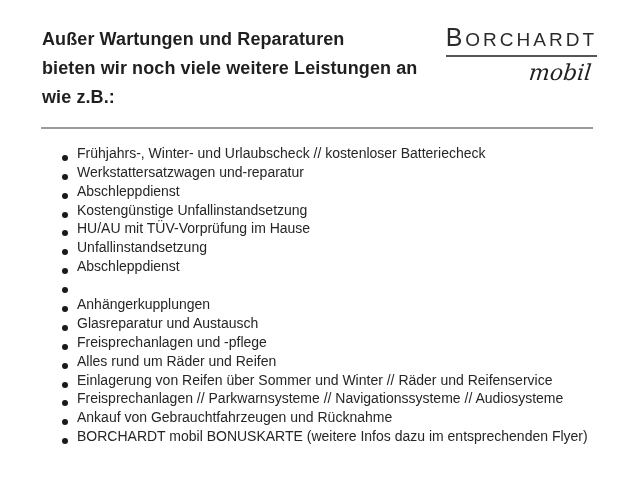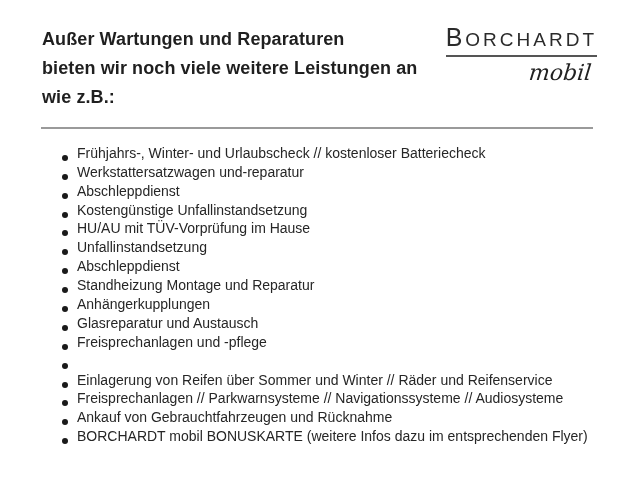--- a/index.html
+++ b/index.html
@@ -135,40 +135,40 @@
         <span>Unfallinstandsetzung</span>
       </li>
 
       <li>
         <span class="bullet"></span>
         <span>Abschleppdienst</span>
       </li>
 
       <li>
         <span class="bullet"></span>
-        <span>Standheizung Montage und Reparatur</span>
       </li>
 
       <li>
         <span class="bullet"></span>
         <span>Anhängerkupplungen</span>
       </li>
 
       <li>
         <span class="bullet"></span>
         <span>Glasreparatur und Austausch</span>
       </li>
 
       <li>
         <span class="bullet"></span>
         <span>Freisprechanlagen und -pflege</span>
       </li>
 
       <li>
         <span class="bullet"></span>
+        <span>Alles rund um Räder und Reifen</span>
       </li>
 
       <li>
         <span class="bullet"></span>
         <span>Einlagerung von Reifen über Sommer und Winter // Räder und Reifenservice</span>
       </li>
 
       <li>
         <span class="bullet"></span>
         <span>Freisprechanlagen // Parkwarnsysteme // Navigationssysteme // Audiosysteme</span>

